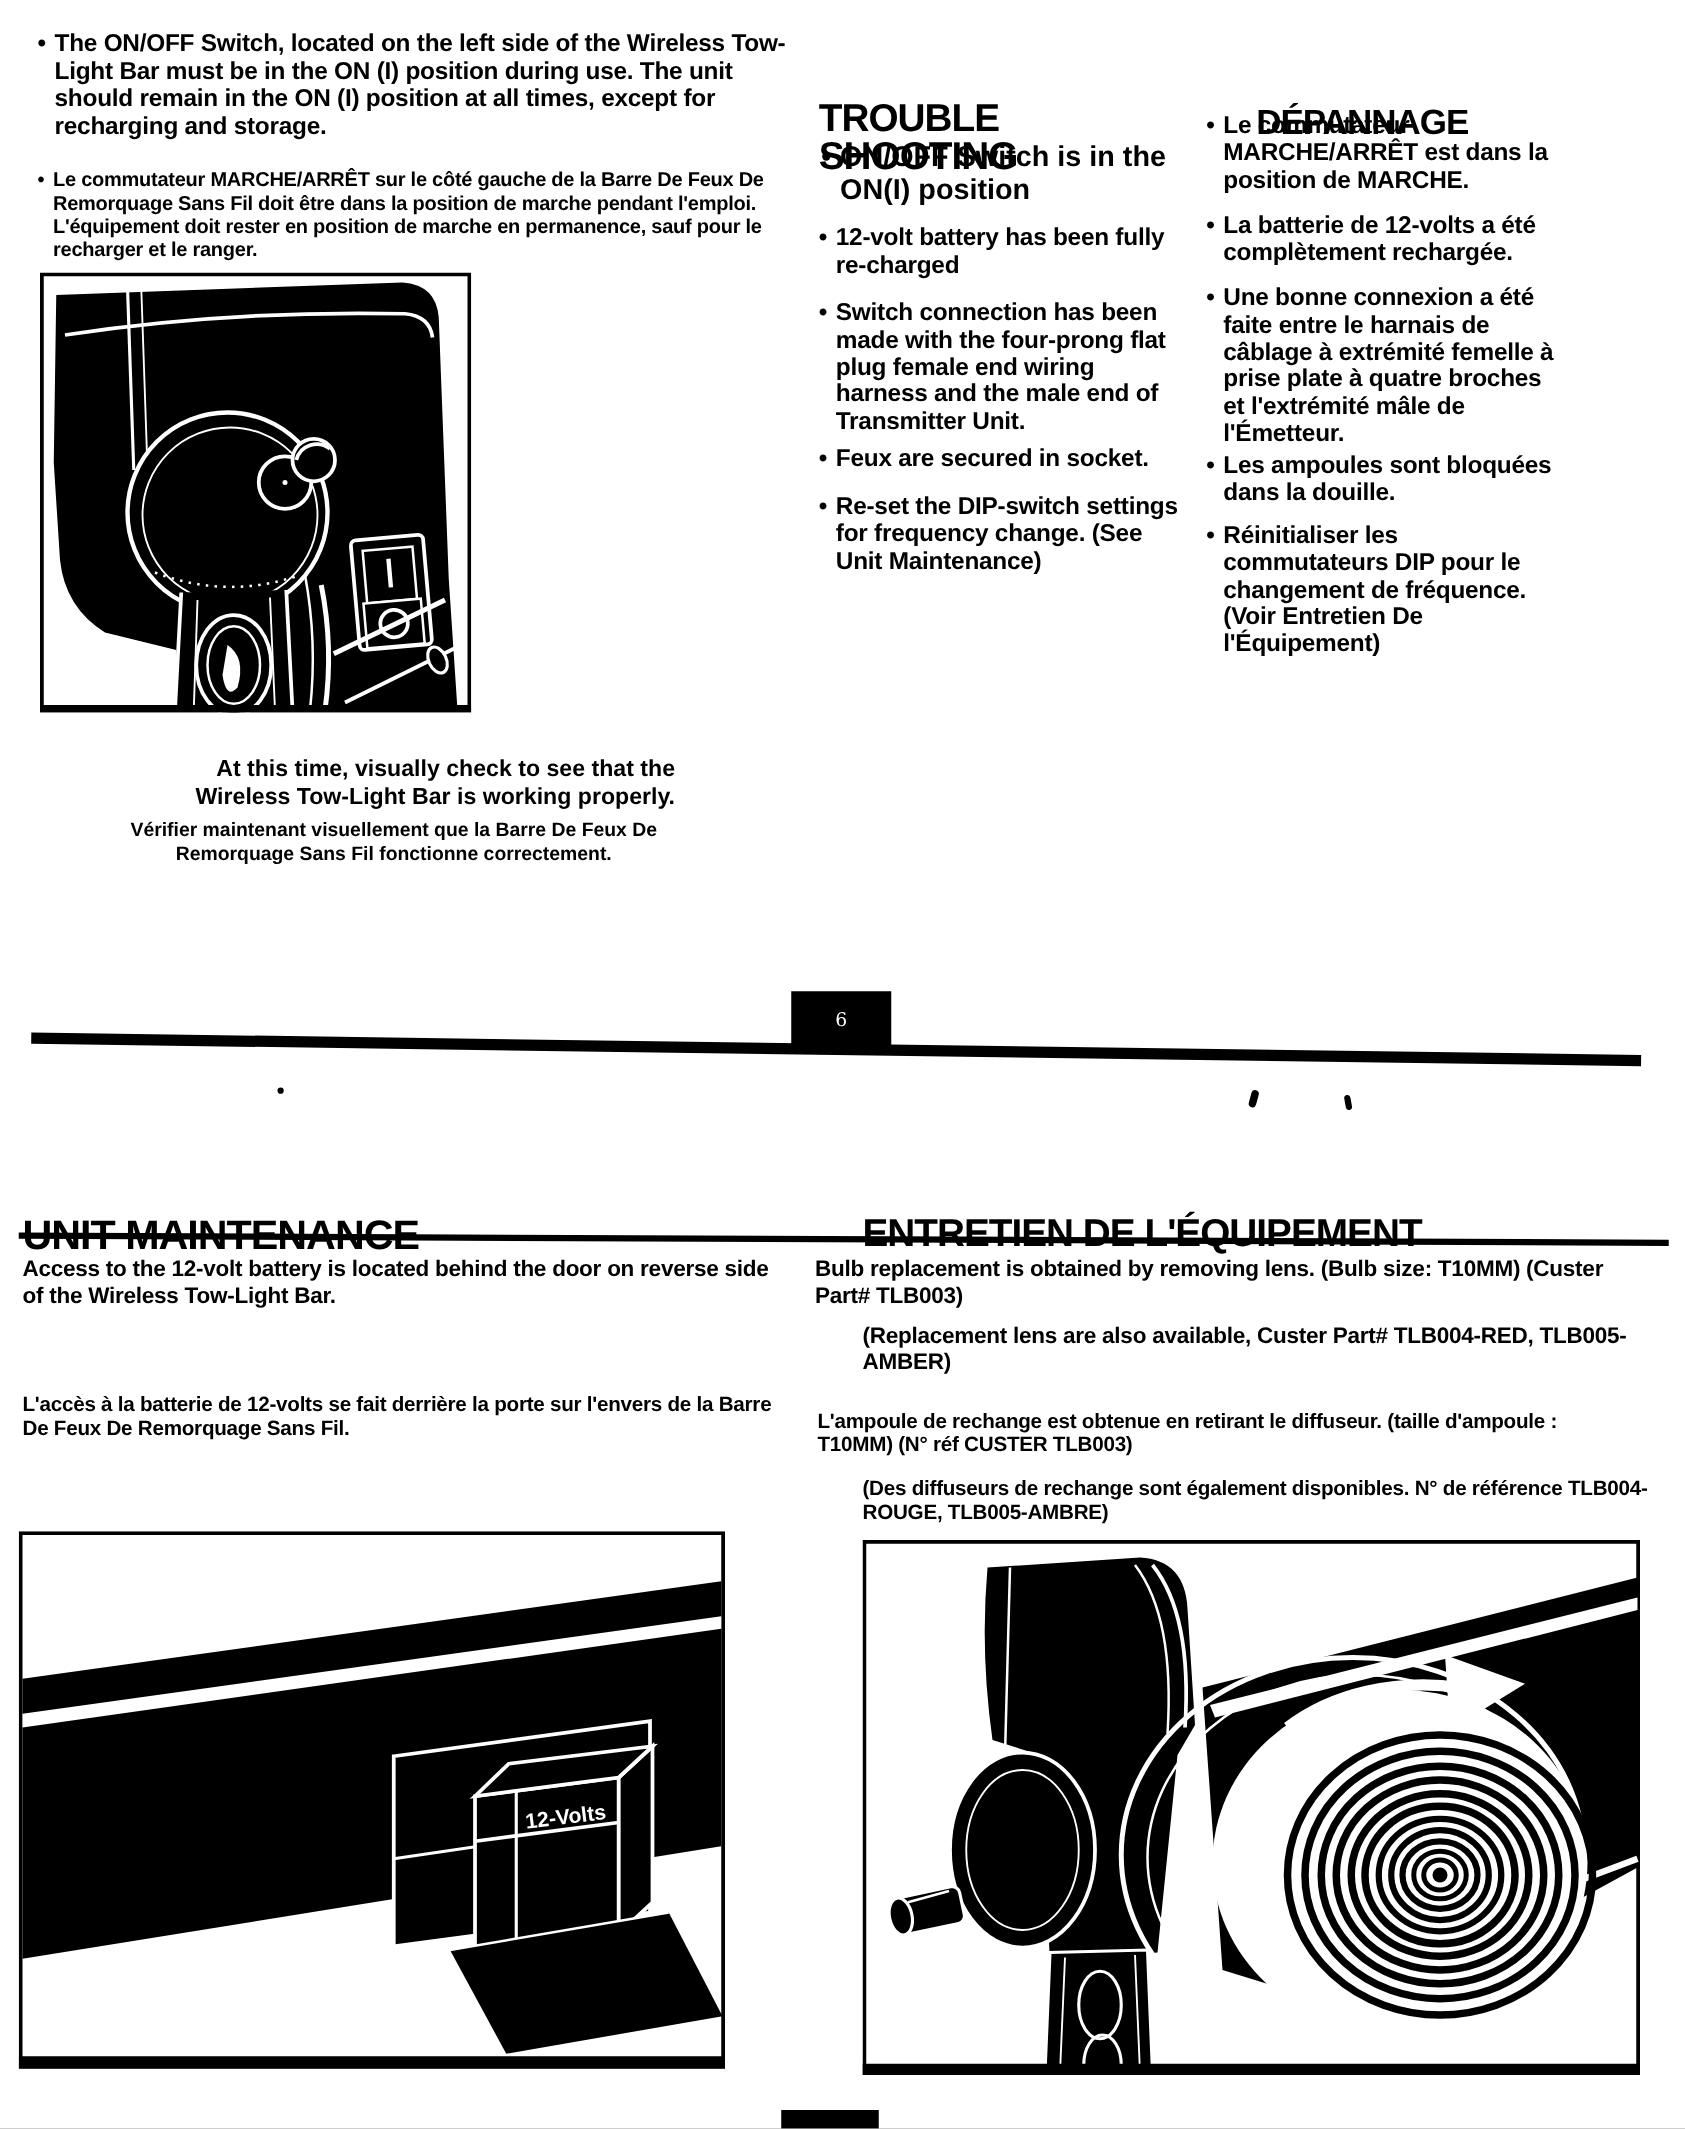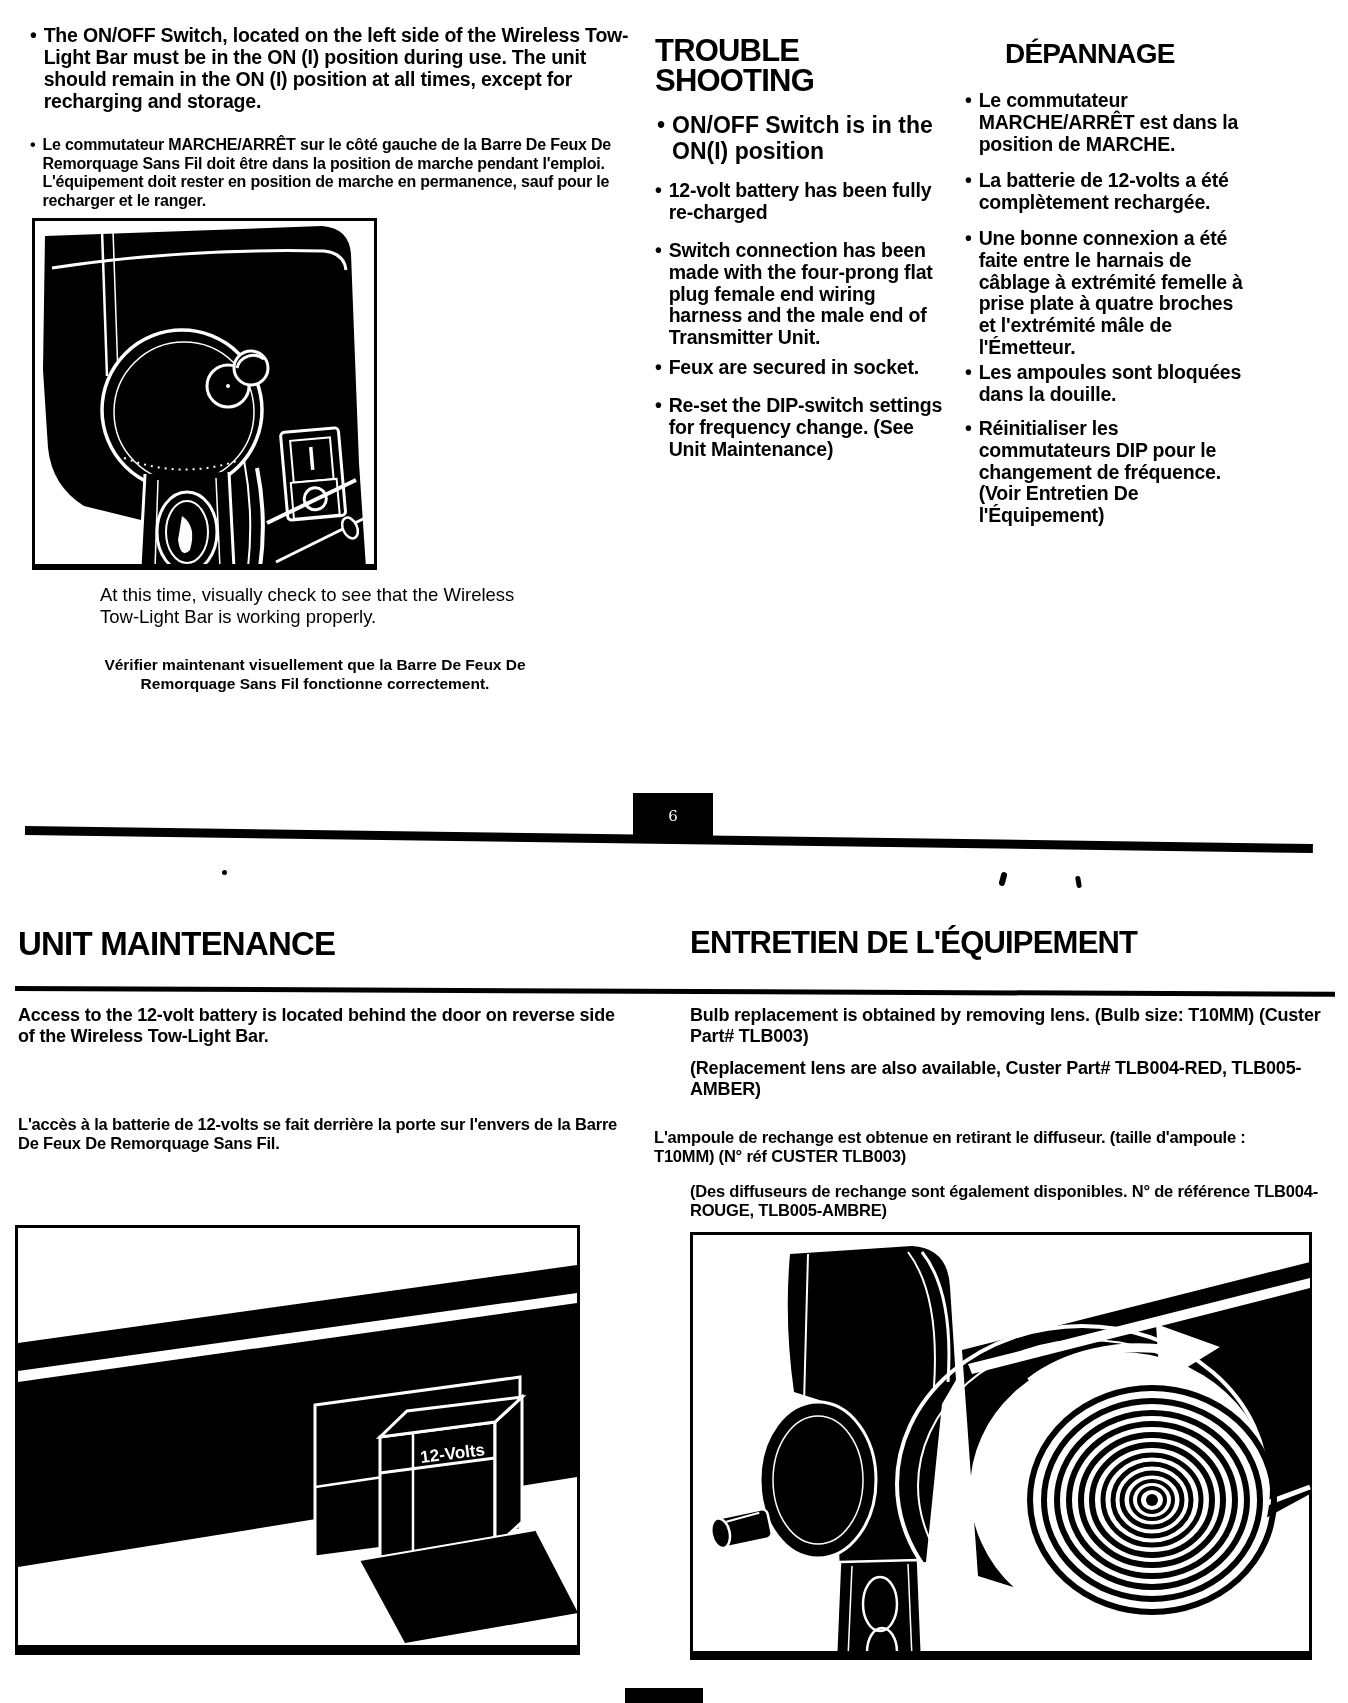--- a/index.html
+++ b/index.html
@@ -9,27 +9,27 @@
     margin:0 auto;
   }
   .abs{position:absolute;}
   .blt-item{display:flex;}
   .blt{flex:0 0 auto;margin-right:7px;}
   .btxt{flex:1 1 auto;}
   
   .intro-en{font-size:19.5px;line-height:1.13;font-weight:bold;letter-spacing:-0.2px;}
   .intro-fr{font-size:16px;line-height:1.16;font-weight:bold;letter-spacing:-0.2px;}
   
-  .h-big{font-weight:bold;letter-spacing:-0.8px;line-height:0.98;}
+  .h-big{font-weight:bold;letter-spacing:-0.8px;line-height:0.98;margin-top:44px;}
   .rule{background:#000;}
   
   .tb0{font-size:23px;line-height:1.12;font-weight:bold;}
   .tb{font-size:19.5px;line-height:1.12;font-weight:bold;letter-spacing:-0.2px;}
   
-  .cap-en{font-size:18.5px;line-height:1.2;font-weight:normal;text-align:left;}
+  .cap-en{font-size:18.5px;line-height:1.2;font-weight:bold;text-align:right;margin-top:20px;}
   .cap-fr{font-size:15.5px;line-height:1.2;font-weight:bold;text-align:center;}
   
   .para-en{font-size:18px;line-height:1.15;font-weight:bold;letter-spacing:-0.2px;}
   .para-fr{font-size:16.5px;line-height:1.18;font-weight:bold;letter-spacing:-0.2px;}
   .divider-bar{background:#000;transform-origin:left center;}
   .pagenum-box{background:#000;color:#fff;display:flex;align-items:center;justify-content:center;
     font-family:"DejaVu Serif",serif;font-size:15px;}
   .artifact{background:#000;}
   svg text{font-family:"Liberation Sans",sans-serif;}
 </style>
@@ -171,21 +171,21 @@
       <g>
         <polygon points="345,335 520,305 563,388 390,418" fill="#000"></polygon>
         <path d="M 345 335 L 520 305" stroke="#fff" stroke-width="2"></path>
       </g>
       <rect x="0" y="420" width="565" height="10" fill="#000"></rect>
     </svg>
   </div>
 
   <div class="abs h-big" style="left:690px;top:928px;font-size:31px;">ENTRETIEN DE L'ÉQUIPEMENT</div>
 
-  <div class="abs para-en" style="left:690px;top:1005px;width:648px;">Bulb replacement is obtained by removing lens. (Bulb size: T10MM) (Custer Part# TLB003)</div>
+  <div class="abs para-en" style="left:652px;top:1005px;width:648px;">Bulb replacement is obtained by removing lens. (Bulb size: T10MM) (Custer Part# TLB003)</div>
   <div class="abs para-en" style="left:690px;top:1058px;width:648px;">(Replacement lens are also available, Custer Part# TLB004-RED, TLB005-AMBER)</div>
   <div class="abs para-fr" style="left:654px;top:1128px;width:648px;">L'ampoule de rechange est obtenue en retirant le diffuseur. (taille d'ampoule : T10MM) (N° réf CUSTER TLB003)</div>
   <div class="abs para-fr" style="left:690px;top:1182px;width:648px;">(Des diffuseurs de rechange sont également disponibles.  N° de référence TLB004- ROUGE, TLB005-AMBRE)</div>
 
   <div class="abs" style="left:690px;top:1232px;">
     <svg width="622" height="428" viewBox="0 0 622 428">
       <rect x="1.5" y="1.5" width="619" height="425" fill="#fff" stroke="#000" stroke-width="3"></rect>
 
       <polygon points="272,118 620,30 620,262 404,380 288,344" fill="#000"></polygon>
       <polygon points="278,132 620,46 620,56 282,142" fill="#fff"></polygon>

